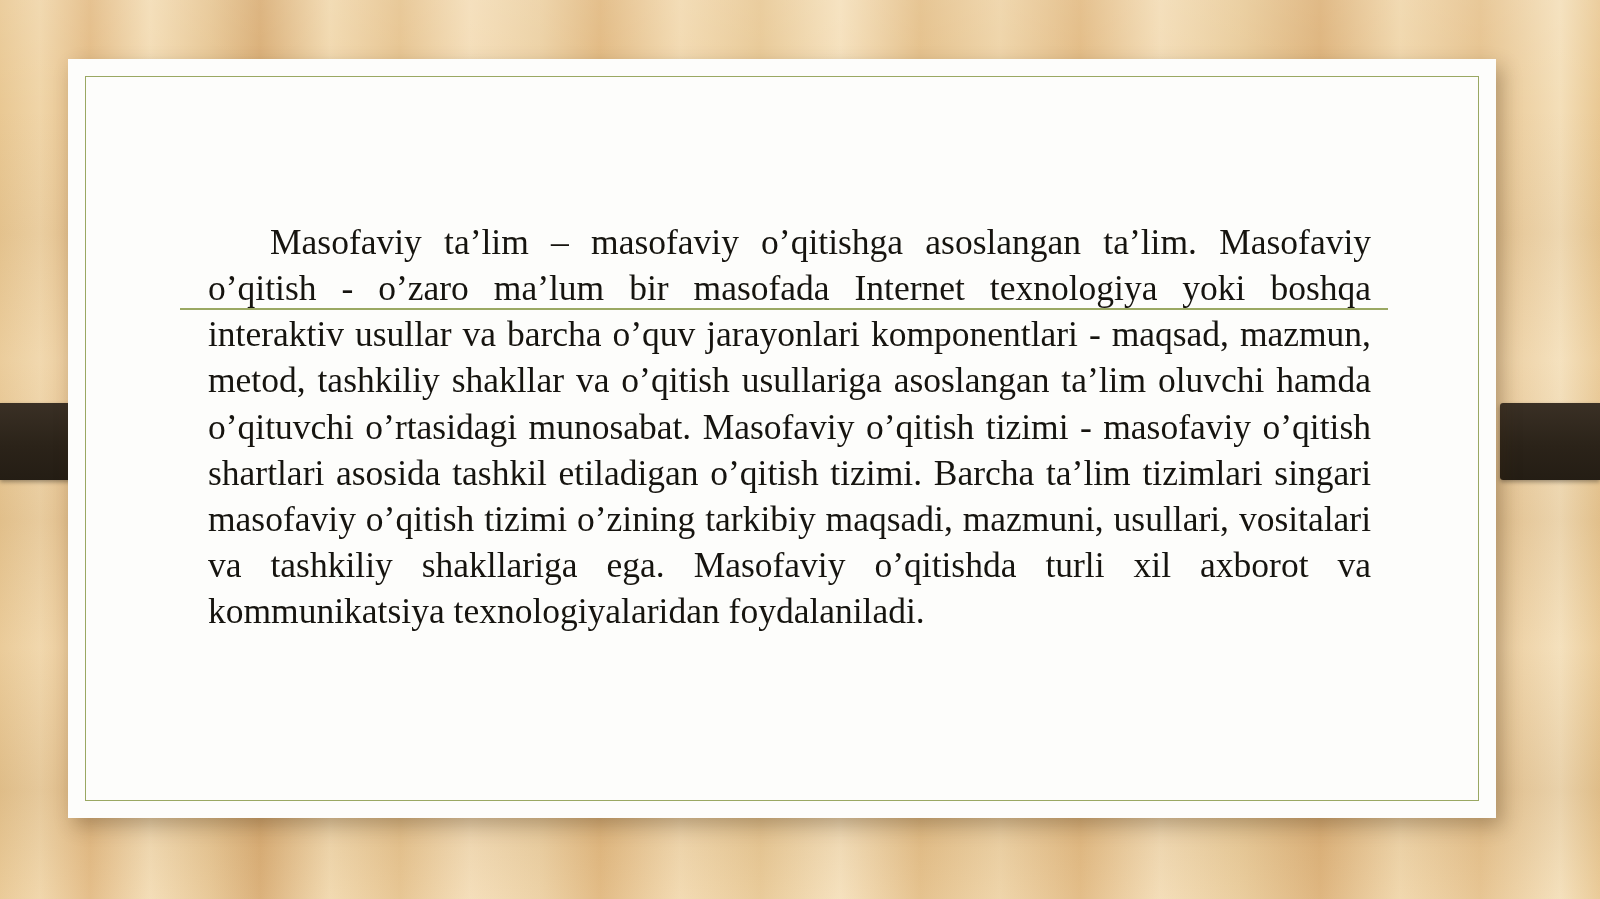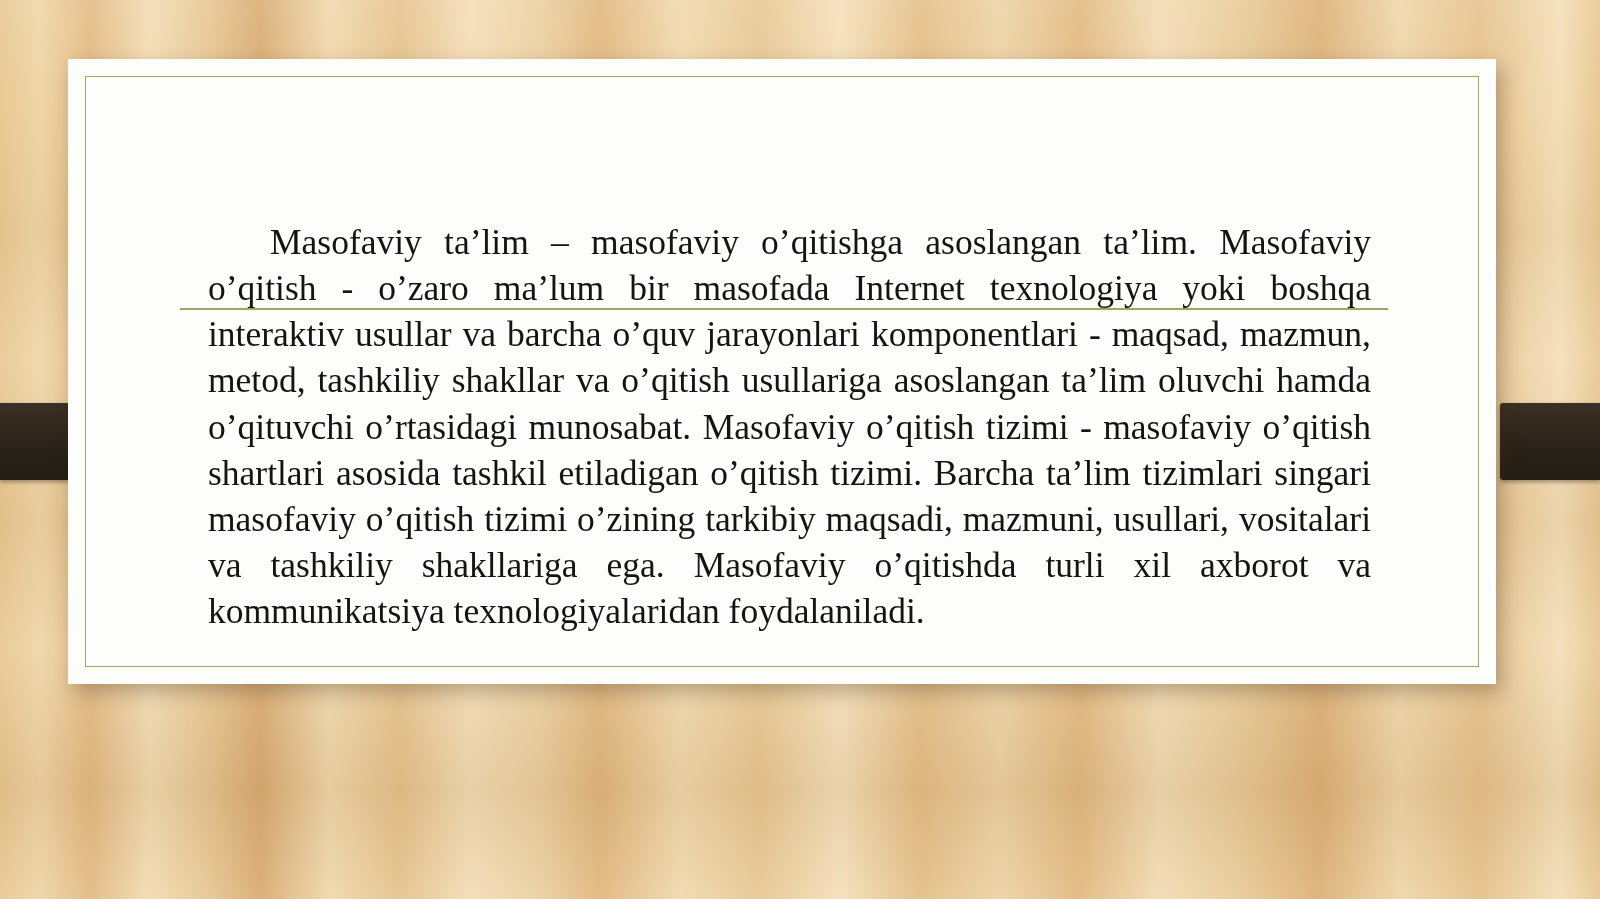--- a/index.html
+++ b/index.html
@@ -72,21 +72,21 @@
     box-shadow: 0 2px 4px rgba(0,0,0,0.35);
   }
   .clip.left  { left: 0px;  border-radius: 0 3px 3px 0; }
   .clip.right { right: 0px; border-radius: 3px 0 0 3px; }
 
   .card {
     position: absolute;
     left: 68px;
     top: 59px;
     width: 1428px;
-    height: 625px;
+    height: 759px;
     background: #fdfdfb;
     box-shadow: 6px 8px 18px rgba(60, 40, 15, 0.30);
   }
   .card-inner-border {
     position: absolute;
     left: 17px;
     top: 17px;
     right: 17px;
     bottom: 17px;
     border: 1.5px solid #9aa862;

